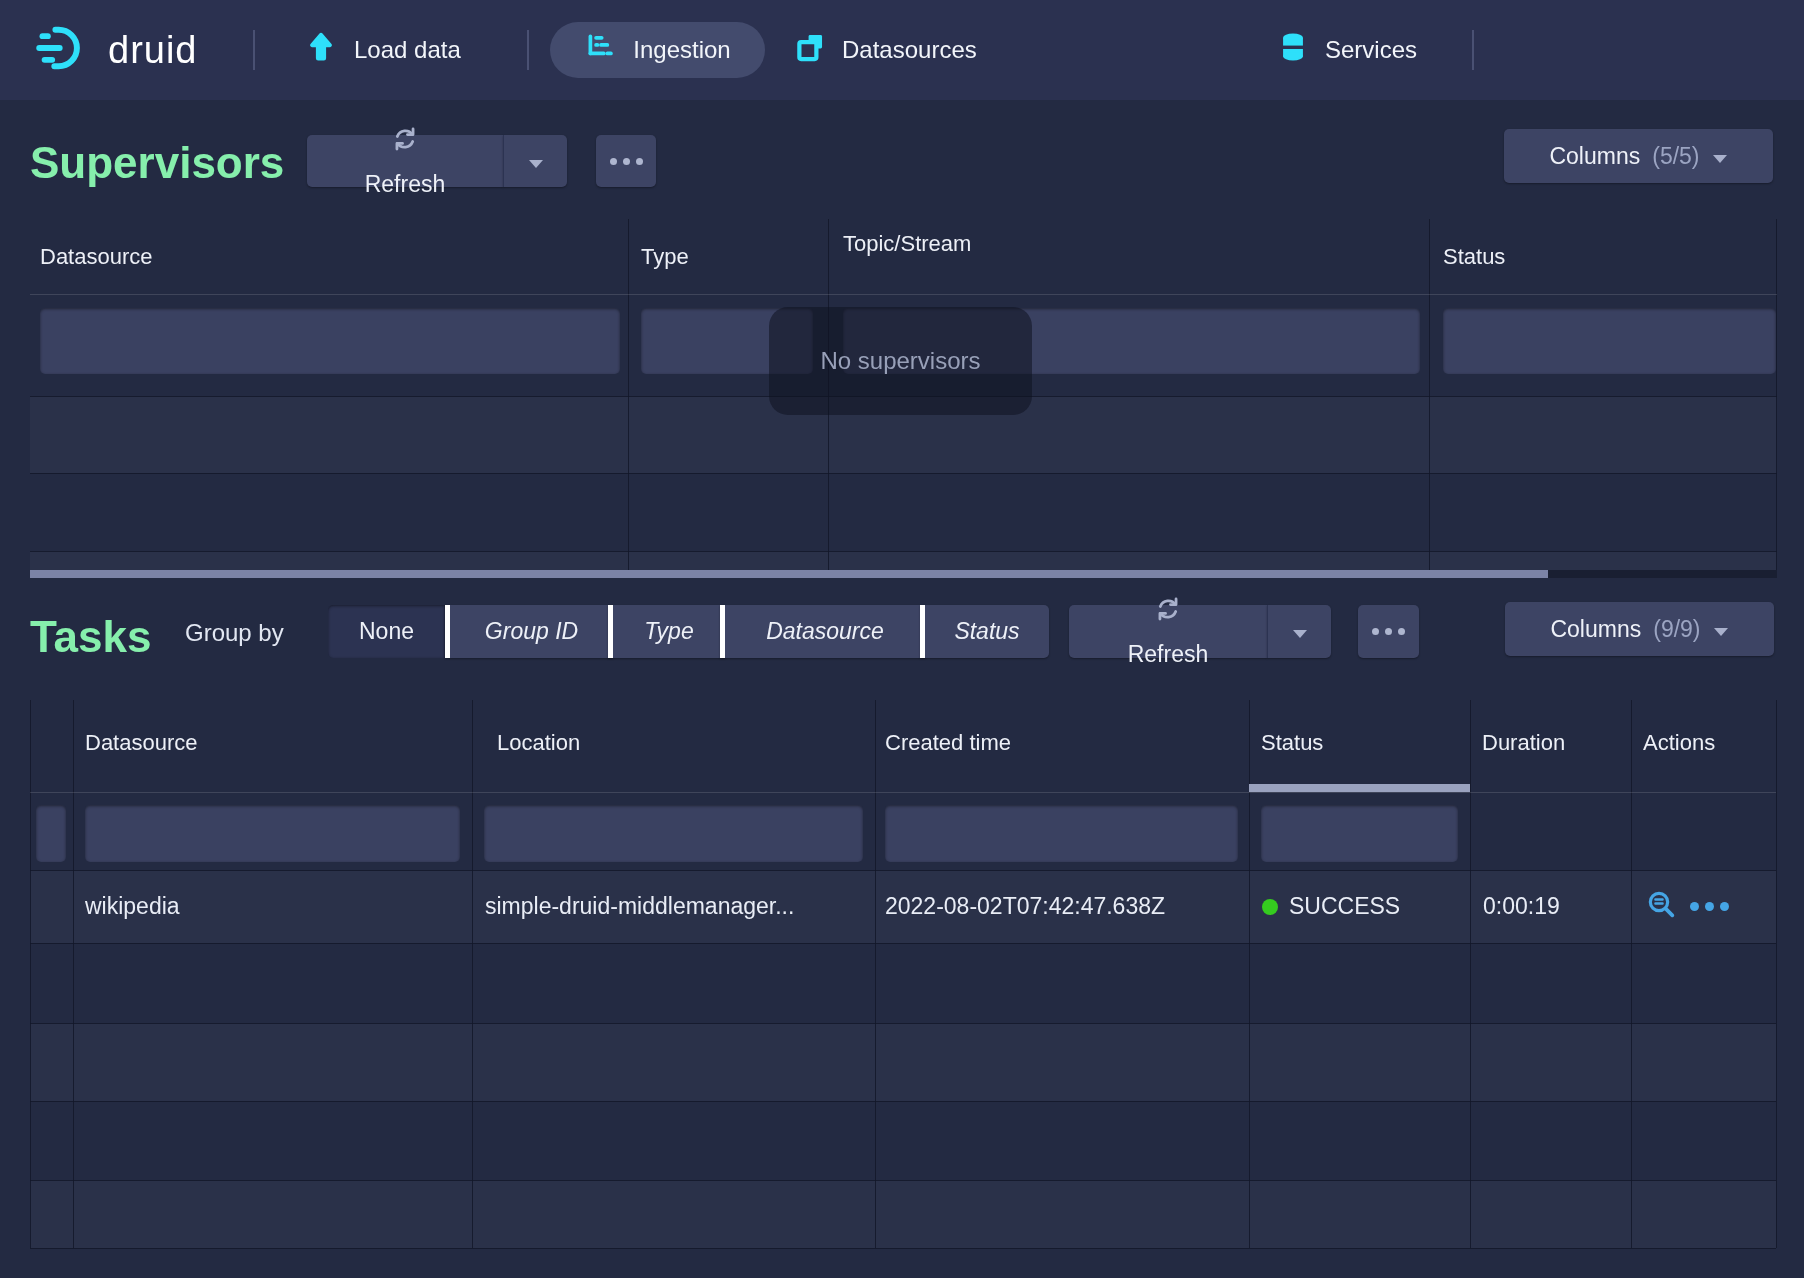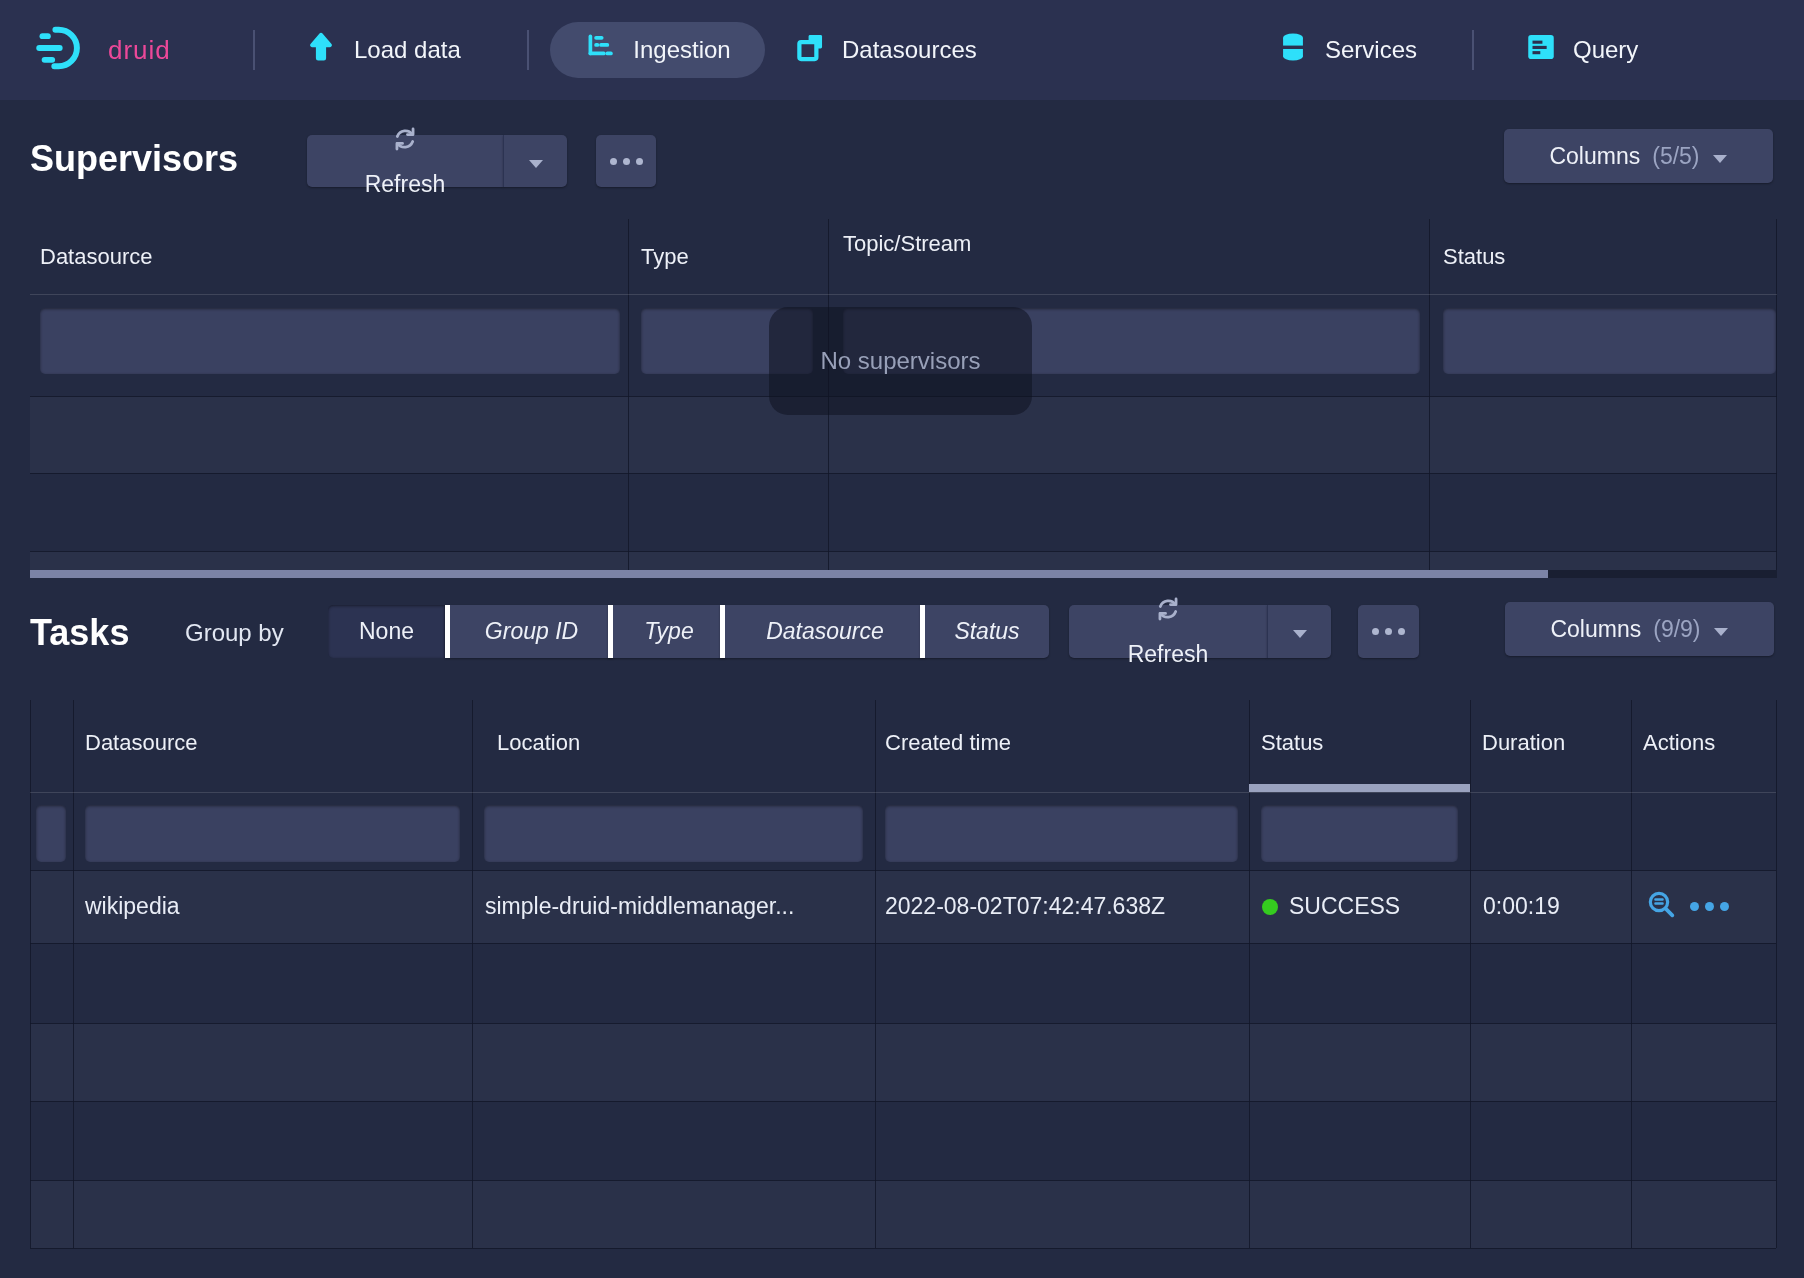--- a/index.html
+++ b/index.html
@@ -8,21 +8,21 @@
     background:#232a42;color:#e9edf6;
     font-family:"Liberation Sans", sans-serif;
   }
   
   .nav{position:absolute;left:0;top:0;width:1804px;height:100px;background:#2b3150;}
   .nav-item{position:absolute;top:0;height:100px;display:flex;align-items:center;gap:15px;
             font-size:24px;color:#f2f5fa;cursor:pointer;white-space:nowrap;}
   .nav-pill{top:22px;height:56px;background:#434b6d;border-radius:28px;justify-content:center;}
   .nav-sep{position:absolute;top:30px;width:2px;height:40px;background:#4a5173;}
   .logo{position:absolute;left:36px;top:0;height:100px;display:flex;align-items:center;gap:16px;cursor:pointer;}
-  .logo-text{font-size:26px;color:#ec4899;letter-spacing:1px;}
+  .logo-text{font-size:38px;color:#ffffff;letter-spacing:1px;}
   
   .btn{position:absolute;background:#3d4464;border-radius:5px;display:flex;align-items:center;
        justify-content:center;gap:12px;font-size:23px;color:#eef1f8;cursor:pointer;
        box-shadow:0 1px 2px rgba(0,0,0,0.35);}
   .btn .muted{color:#9ba4c2;}
   .seg-main{border-radius:5px 0 0 5px;flex-direction:column;}
   .seg-caret{border-radius:0 5px 5px 0;border-left:1px solid #2c3352;}
   .grp{border-radius:0;box-shadow:0 1px 2px rgba(0,0,0,0.35);}
   .grp.first{border-radius:5px 0 0 5px;}
   .grp.last{border-radius:0 5px 5px 0;}
@@ -35,21 +35,21 @@
   .th{position:absolute;font-size:22px;color:#edf0f7;display:flex;align-items:center;cursor:pointer;white-space:nowrap;}
   .cell{position:absolute;font-size:23px;color:#e9edf6;display:flex;align-items:center;white-space:nowrap;}
   .filter{position:absolute;background:#3a4161;border:none;border-radius:5px;outline:none;
           box-shadow:inset 0 1px 3px rgba(0,0,0,0.45);color:#e9edf6;font-size:20px;padding:0 10px;box-sizing:border-box;}
   .vline{position:absolute;width:1px;background:rgba(18,23,40,0.8);}
   .hline{position:absolute;height:1px;background:rgba(18,23,40,0.8);}
   .hairline{position:absolute;height:1px;background:rgba(255,255,255,0.13);}
   .stripe{position:absolute;background:#2a3149;}
   .overlay{position:absolute;background:rgba(14,18,32,0.55);border-radius:6px;
            display:flex;align-items:center;justify-content:center;font-size:24px;color:#98a0b8;}
-  .title{position:absolute;font-size:36px;font-weight:600;color:#ffffff;}
+  .title{position:absolute;font-size:44px;font-weight:600;color:#86efac;}
   .sort-underline{position:absolute;background:#9aa2bf;}
   .status-dot{width:16px;height:16px;border-radius:50%;background:#35cb1f;margin-right:11px;}
   .scroll-track{position:absolute;height:8px;background:rgba(16,20,34,0.5);}
   .scroll-thumb{position:absolute;height:8px;background:#7b83a6;cursor:pointer;}
   .lbl{position:absolute;font-size:24px;color:#e2e7f2;}
 </style>
 </head>
 <body>
 
 <header class="nav">
@@ -109,31 +109,20 @@
         <rect x="5" y="5.5" width="14" height="13"></rect>
         <ellipse cx="12" cy="18.5" rx="7" ry="3"></ellipse>
         <rect x="4" y="11" width="16" height="2.4" fill="#2b3150"></rect>
       </svg>
     </span>
     <span>Services</span>
   </div>
 
   <div class="nav-sep" style="left:1472px;"></div>
 
-  <div class="nav-item" style="left:1524px;">
-    <span>
-      <svg width="34" height="34" viewBox="0 0 24 24">
-        <rect x="3" y="3.5" width="18" height="17" rx="2" fill="#2ee0fa"></rect>
-        <rect x="6" y="7.5" width="7" height="2.2" fill="#2b3150"></rect>
-        <rect x="6" y="11.2" width="10" height="2.2" fill="#2b3150"></rect>
-        <rect x="6" y="14.9" width="5.5" height="2.2" fill="#2b3150"></rect>
-      </svg>
-    </span>
-    <span>Query</span>
-  </div>
 </header>
 
 <section>
   <h1 class="title" style="left:30px;top:138px;margin:0;">Supervisors</h1>
 
   <div class="btn seg-main" style="left:307px;top:135px;width:196px;height:52px;">
     <span>
       <svg width="28" height="28" viewBox="0 0 24 24" fill="none" stroke="#a9b1cc" stroke-width="2.4" stroke-linecap="round" stroke-linejoin="round">
         <path d="M18.4 8.2A7.4 7.4 0 0 0 5.4 9.8"></path>
         <path d="M5.6 15.8A7.4 7.4 0 0 0 18.6 14.2"></path>

